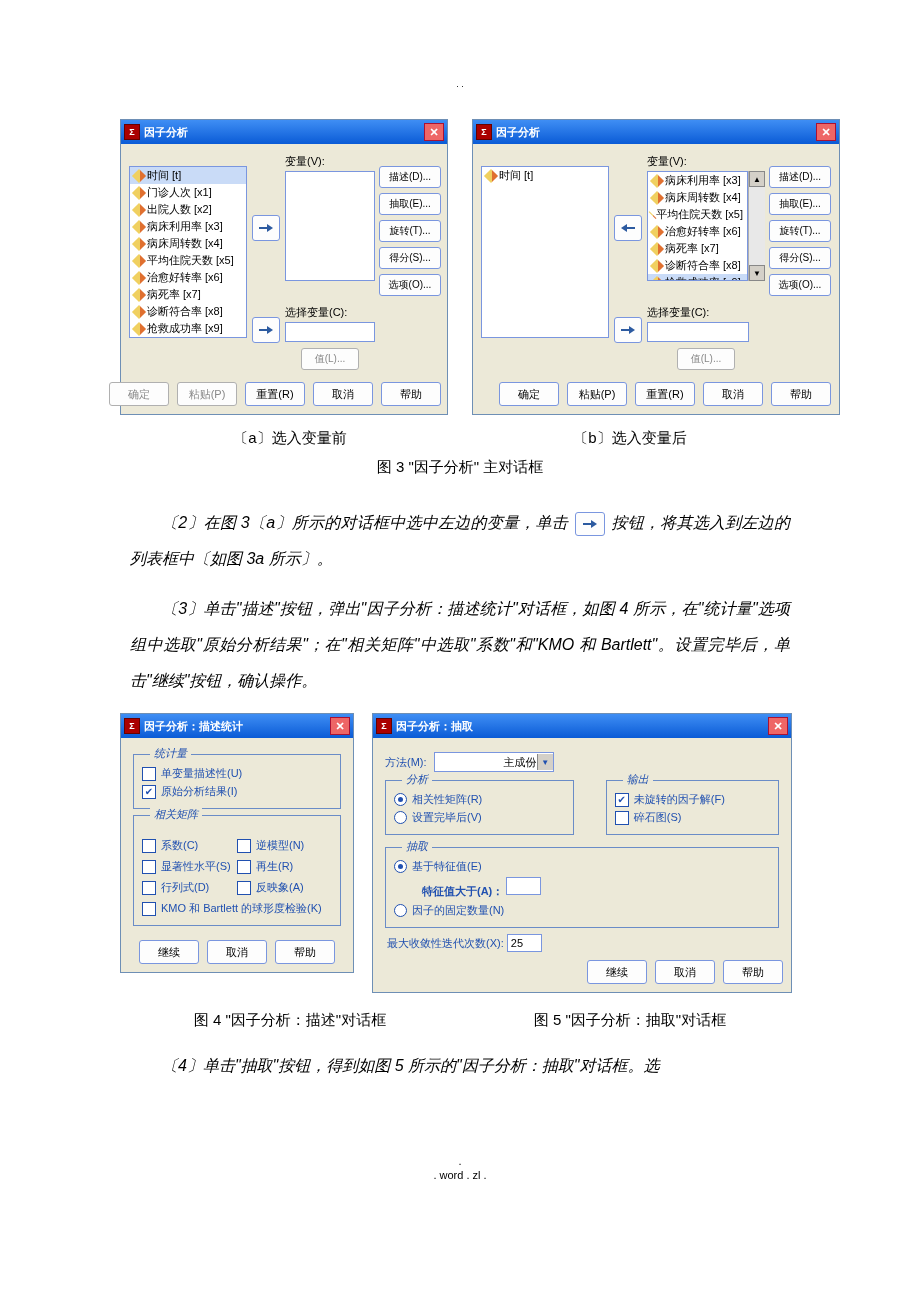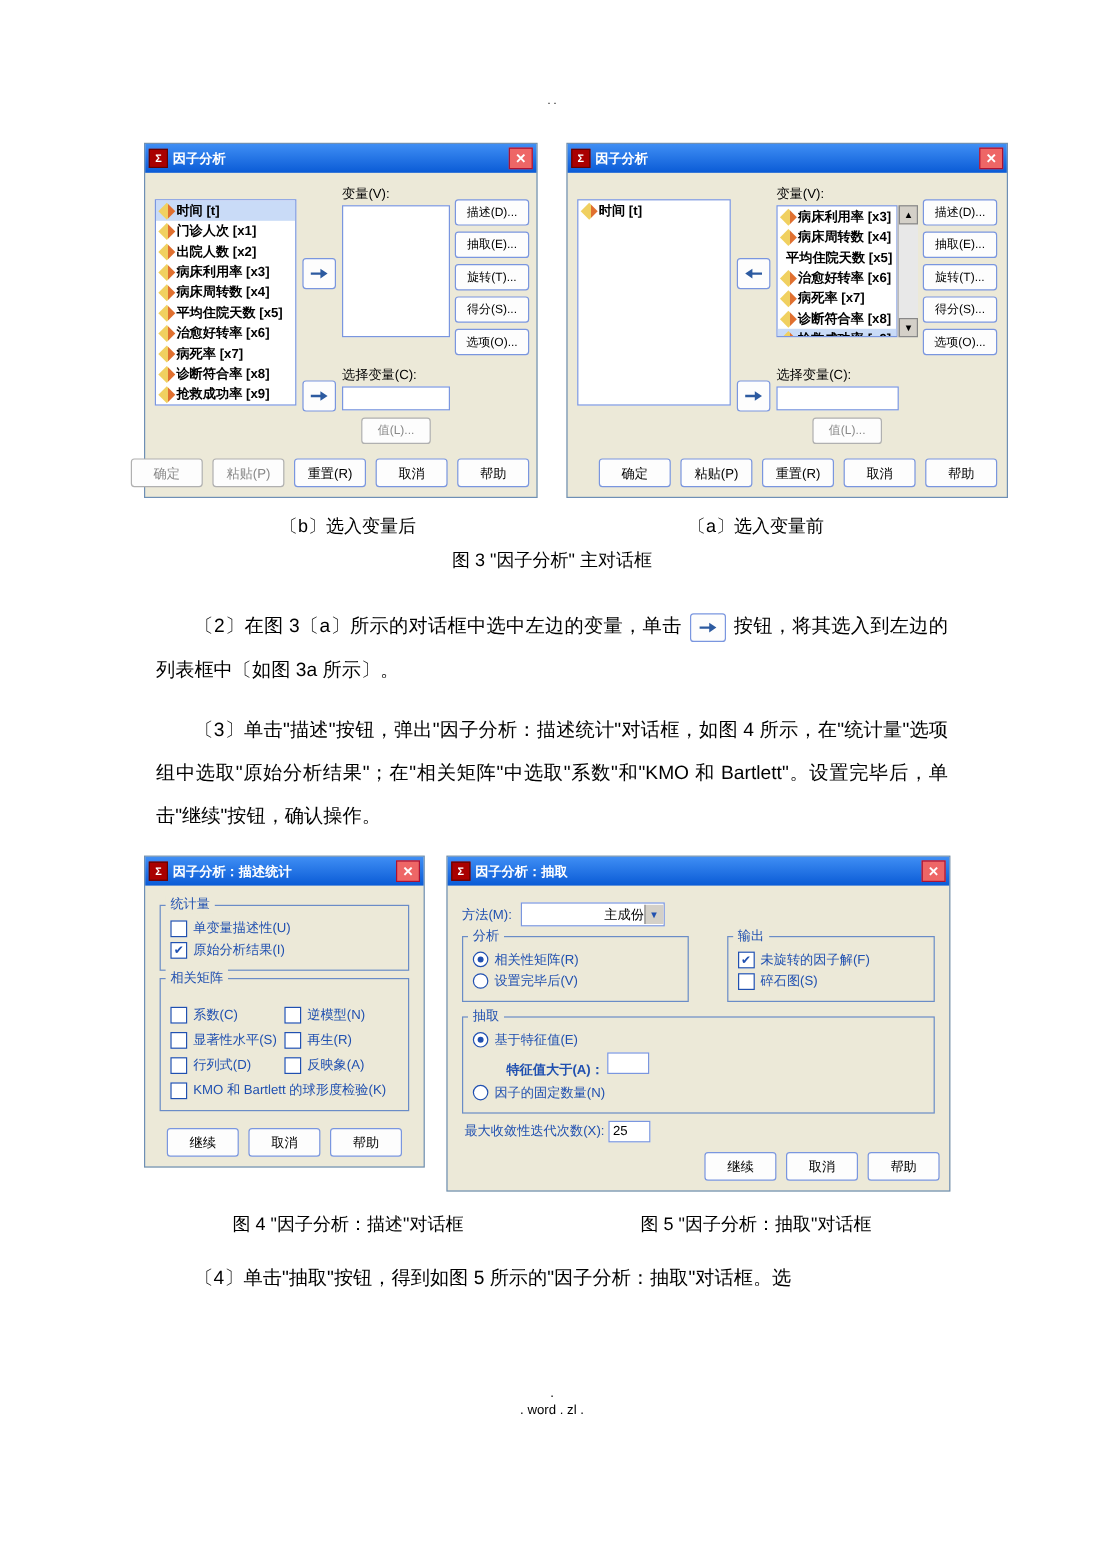--- a/index.html
+++ b/index.html
@@ -10,21 +10,21 @@
   
   .row { display: flex; justify-content: space-between; margin: 0 120px; gap: 24px; }
   .dialog { background: #ece9d8; border: 1px solid #6e8fb5; font-size: 11px; }
   .titlebar { background: linear-gradient(to bottom, #3f8ef4, #0a5bd6); color: #fff; display: flex; align-items: center; justify-content: space-between; padding: 2px 3px; height: 20px; font-weight: bold; }
   .titlebar .appicon { width: 14px; height: 14px; background: #a00; border: 1px solid #600; display: inline-flex; align-items: center; justify-content: center; font-size: 9px; color: #fff; margin-right: 4px; }
   .titlebar .ttl { display: flex; align-items: center; }
   .titlebar .closebtn { width: 18px; height: 16px; background: #e66; border: 1px solid #a13; color: #fff; font-size: 11px; display: flex; align-items: center; justify-content: center; cursor: pointer; }
 
   .dlg-body { padding: 10px 8px 8px; }
   .lbl { font-size: 11px; margin-bottom: 2px; }
-  .listbox { background: #fff; border: 1px solid #7a96df; overflow: hidden; font-weight: bold; }
+  .listbox { background: #fff; border: 1px solid #7a96df; overflow: hidden; }
   .listbox .item { padding: 1px 4px; display: flex; align-items: center; gap: 3px; white-space: nowrap; }
   .listbox .item.sel { background: #c9dbf7; }
   .pencil { width: 10px; height: 10px; display: inline-block; background: linear-gradient(135deg, #f0d060 0 60%, #e07030 60% 100%); transform: rotate(-45deg); }
   .scrollbar { width: 16px; background: #e8e8e8; border-left: 1px solid #b0b0b0; display: flex; flex-direction: column; justify-content: space-between; }
   .sb-arrow { height: 14px; background: #d4d0c8; border: 1px solid #888; font-size: 8px; display: flex; align-items: center; justify-content: center; }
 
   .arrowbtn { width: 26px; height: 24px; background: #fdfdfd; border: 1px solid #7a96df; border-radius: 3px; display: flex; align-items: center; justify-content: center; cursor: pointer; }
   .arrowbtn svg { width: 16px; height: 12px; }
   .arrowbtn.small-inline { display: inline-flex; vertical-align: middle; width: 28px; height: 22px; margin: 0 2px; }
 
@@ -33,26 +33,26 @@
   .btnrow { display: flex; gap: 8px; justify-content: flex-end; padding-top: 8px; }
   .btn { min-width: 58px; height: 22px; background: #fdfdfd; border: 1px solid #7a96df; border-radius: 3px; font-size: 11px; display: flex; align-items: center; justify-content: center; cursor: pointer; }
   .btn.disabled { color: #888; border-color: #b0b0b0; }
   .sidebtn { min-width: 56px; height: 20px; background: #fdfdfd; border: 1px solid #7a96df; border-radius: 3px; font-size: 10px; display: flex; align-items: center; justify-content: center; margin-bottom: 5px; cursor: pointer; }
 
   
   .caption-row { display: flex; margin: 14px 120px 0; font-size: 15px; }
   .caption-row > div { flex: 1; text-align: center; }
   .fig-title { text-align: center; font-size: 15px; margin: 10px 0 28px; }
   .para { margin: 0 130px 14px; font-size: 16px; line-height: 36px; text-align: justify; }
-  .para.indent { text-indent: 2em; }
+  .para.indent { text-indent: 2em; font-style: italic; }
 
   
   .row2 { display: flex; margin: 8px 120px 0; gap: 18px; align-items: flex-start; }
   .group { border: 1px solid #6a8cc7; margin: 6px 4px; padding: 8px 8px 6px; position: relative; }
-  .group > .legend { position: absolute; top: -9px; left: 4px; background: #ece9d8; padding: 0 4px; color: #2050b0; font-size: 11px; }
+  .group > .legend { position: absolute; top: -9px; left: 16px; background: #ece9d8; padding: 0 4px; color: #2050b0; font-size: 11px; font-style: italic; }
   .chk, .rad { display: flex; align-items: center; gap: 5px; margin: 3px 0; font-size: 11px; }
   .chkbox { width: 12px; height: 12px; border: 1px solid #2050b0; background: #fff; display: inline-flex; align-items: center; justify-content: center; font-size: 10px; color: #2050b0; }
   .radbox { width: 11px; height: 11px; border: 1px solid #2050b0; border-radius: 50%; background: #fff; display: inline-flex; align-items: center; justify-content: center; }
   .radbox .dot { width: 5px; height: 5px; border-radius: 50%; background: #2050b0; }
   .bluetxt { color: #2050b0; }
   .combo { background: #fff; border: 1px solid #7a96df; height: 18px; display: inline-flex; align-items: center; justify-content: flex-end; padding-left: 8px; font-size: 11px; }
   .combo .dd { width: 15px; height: 16px; background: #d4d0c8; border-left: 1px solid #888; display: flex; align-items: center; justify-content: center; font-size: 8px; }
   .numfield { width: 30px; height: 16px; background: #fff; border: 1px solid #7a96df; display: inline-flex; align-items: center; padding-left: 3px; font-size: 11px; }
 
   .dialog.factor-a { width: 326px; }
@@ -252,22 +252,22 @@
           <div class="btn">粘贴(P)</div>
           <div class="btn">重置(R)</div>
           <div class="btn">取消</div>
           <div class="btn">帮助</div>
         </div>
       </div>
     </div>
   </div>
 
   <div class="caption-row">
+    <div>〔a〕选入变量前</div>
     <div>〔b〕选入变量后</div>
-    <div>〔a〕选入变量前</div>
   </div>
   <div class="fig-title">图 3 "因子分析" 主对话框</div>
 
   <div class="para indent">
     <span>〔2〕在图 3〔a〕所示的对话框中选中左边的变量，单击</span>
     <span class="arrowbtn small-inline">
         <svg viewBox="0 0 16 12">
           <path d="M1 5 L9 5 L9 2 L15 6 L9 10 L9 7 L1 7 Z" fill="#2c5aa0"></path>
         </svg>
       </span>

